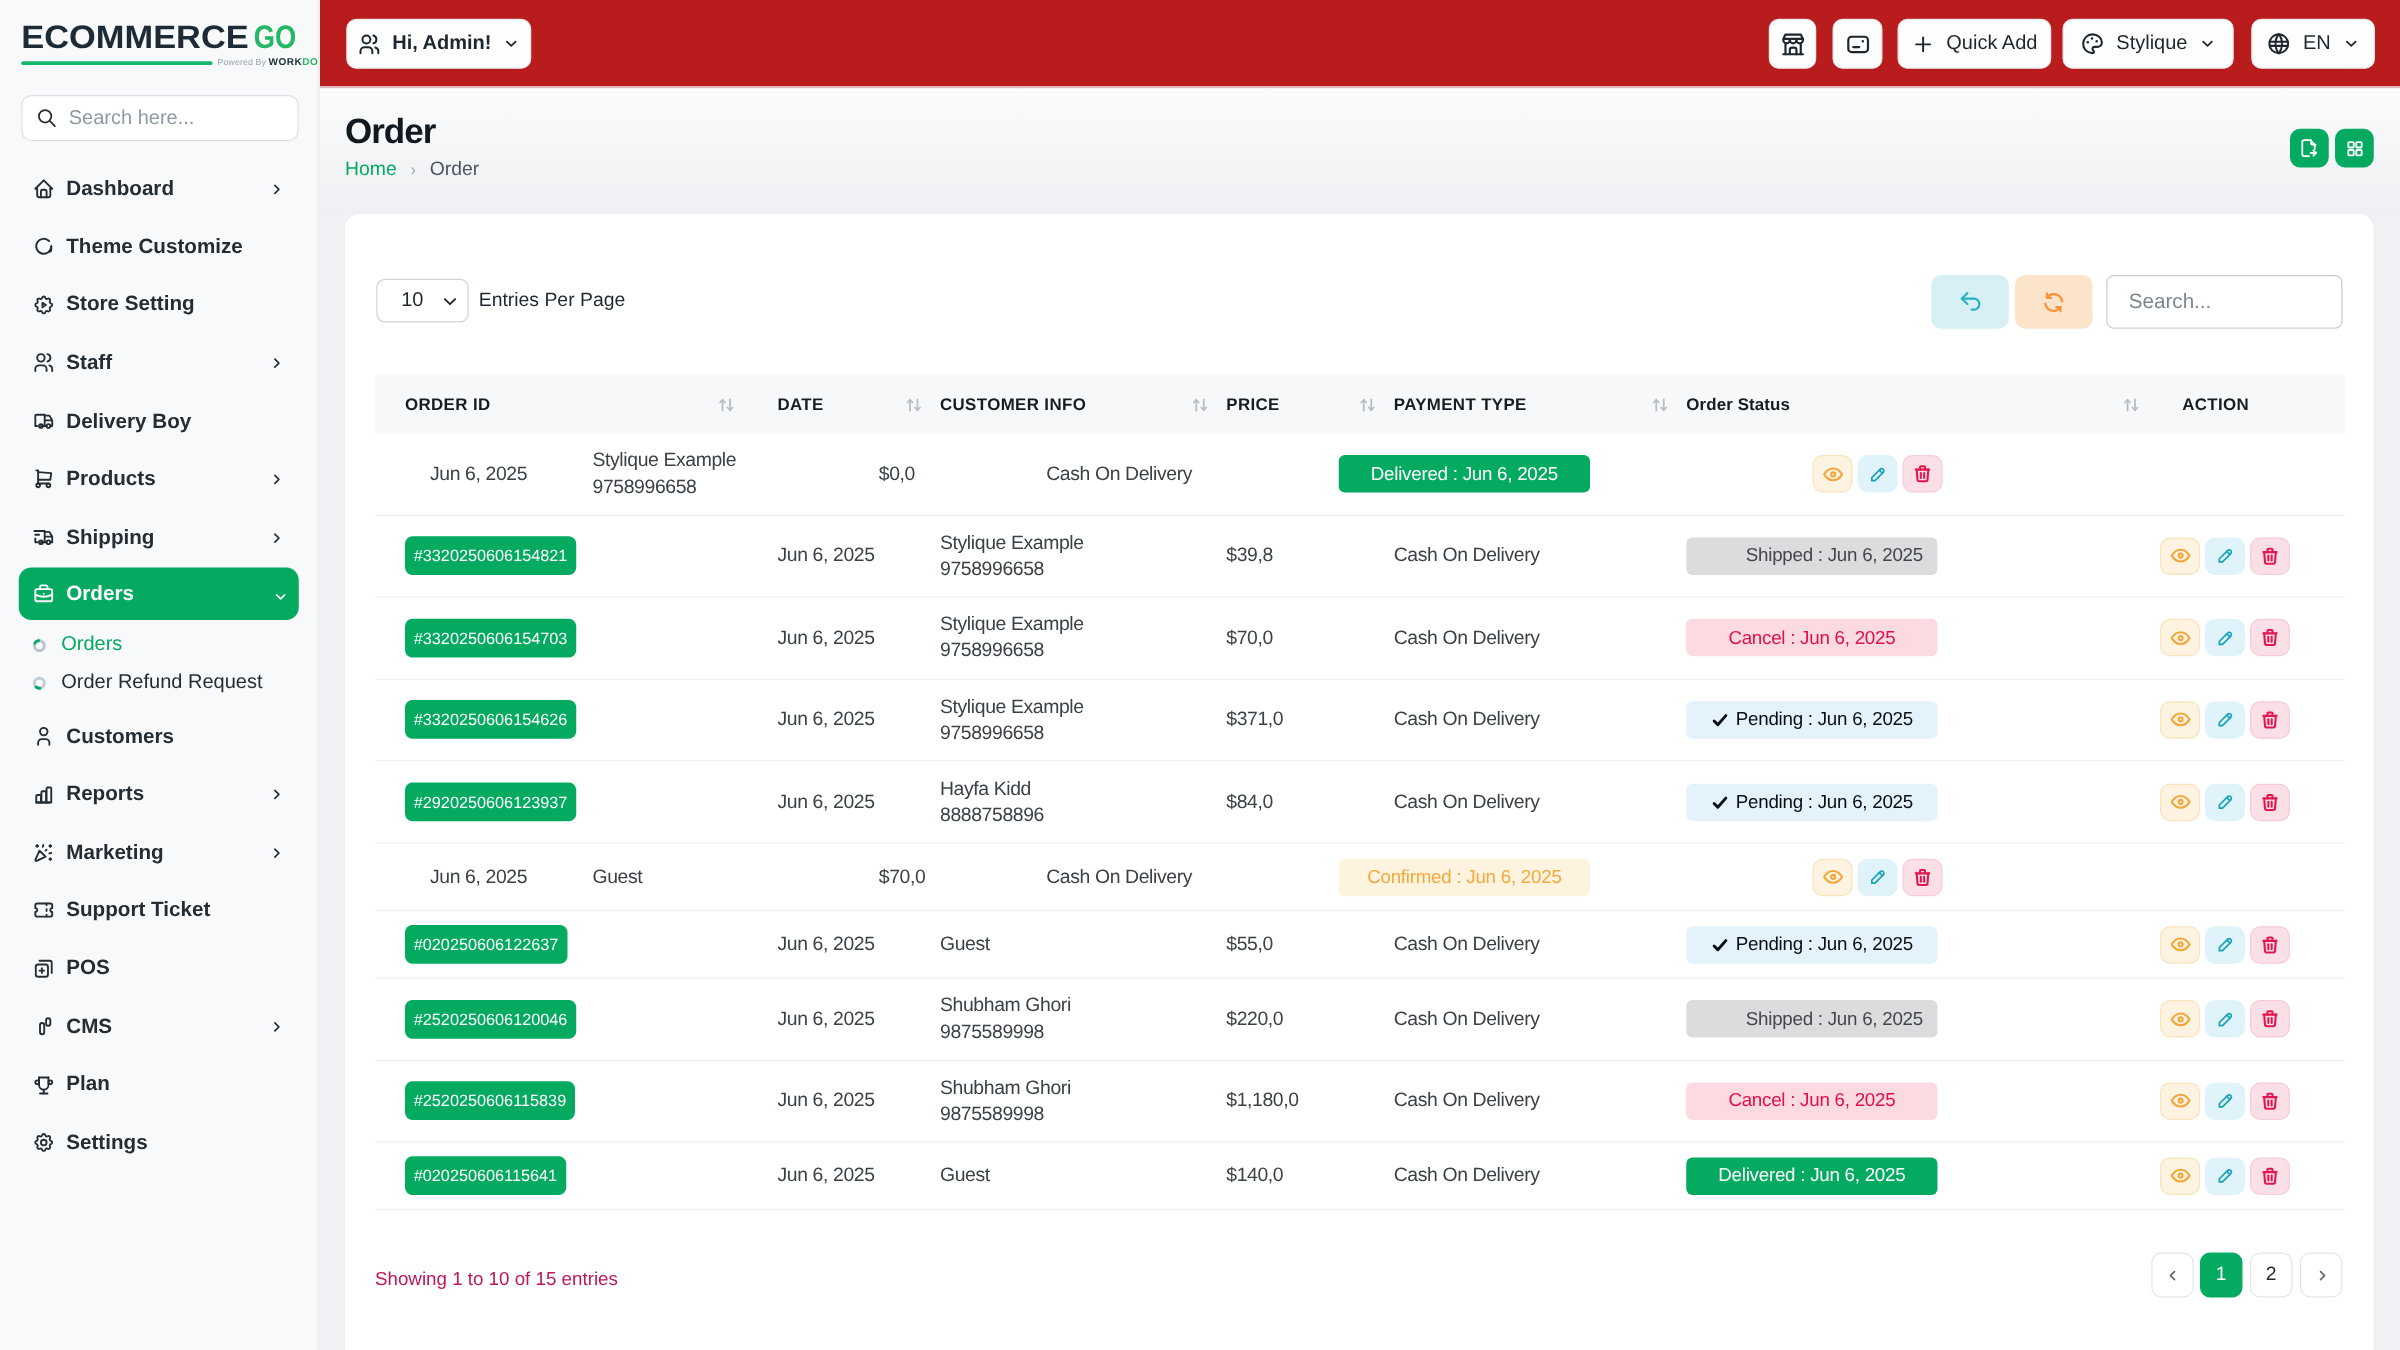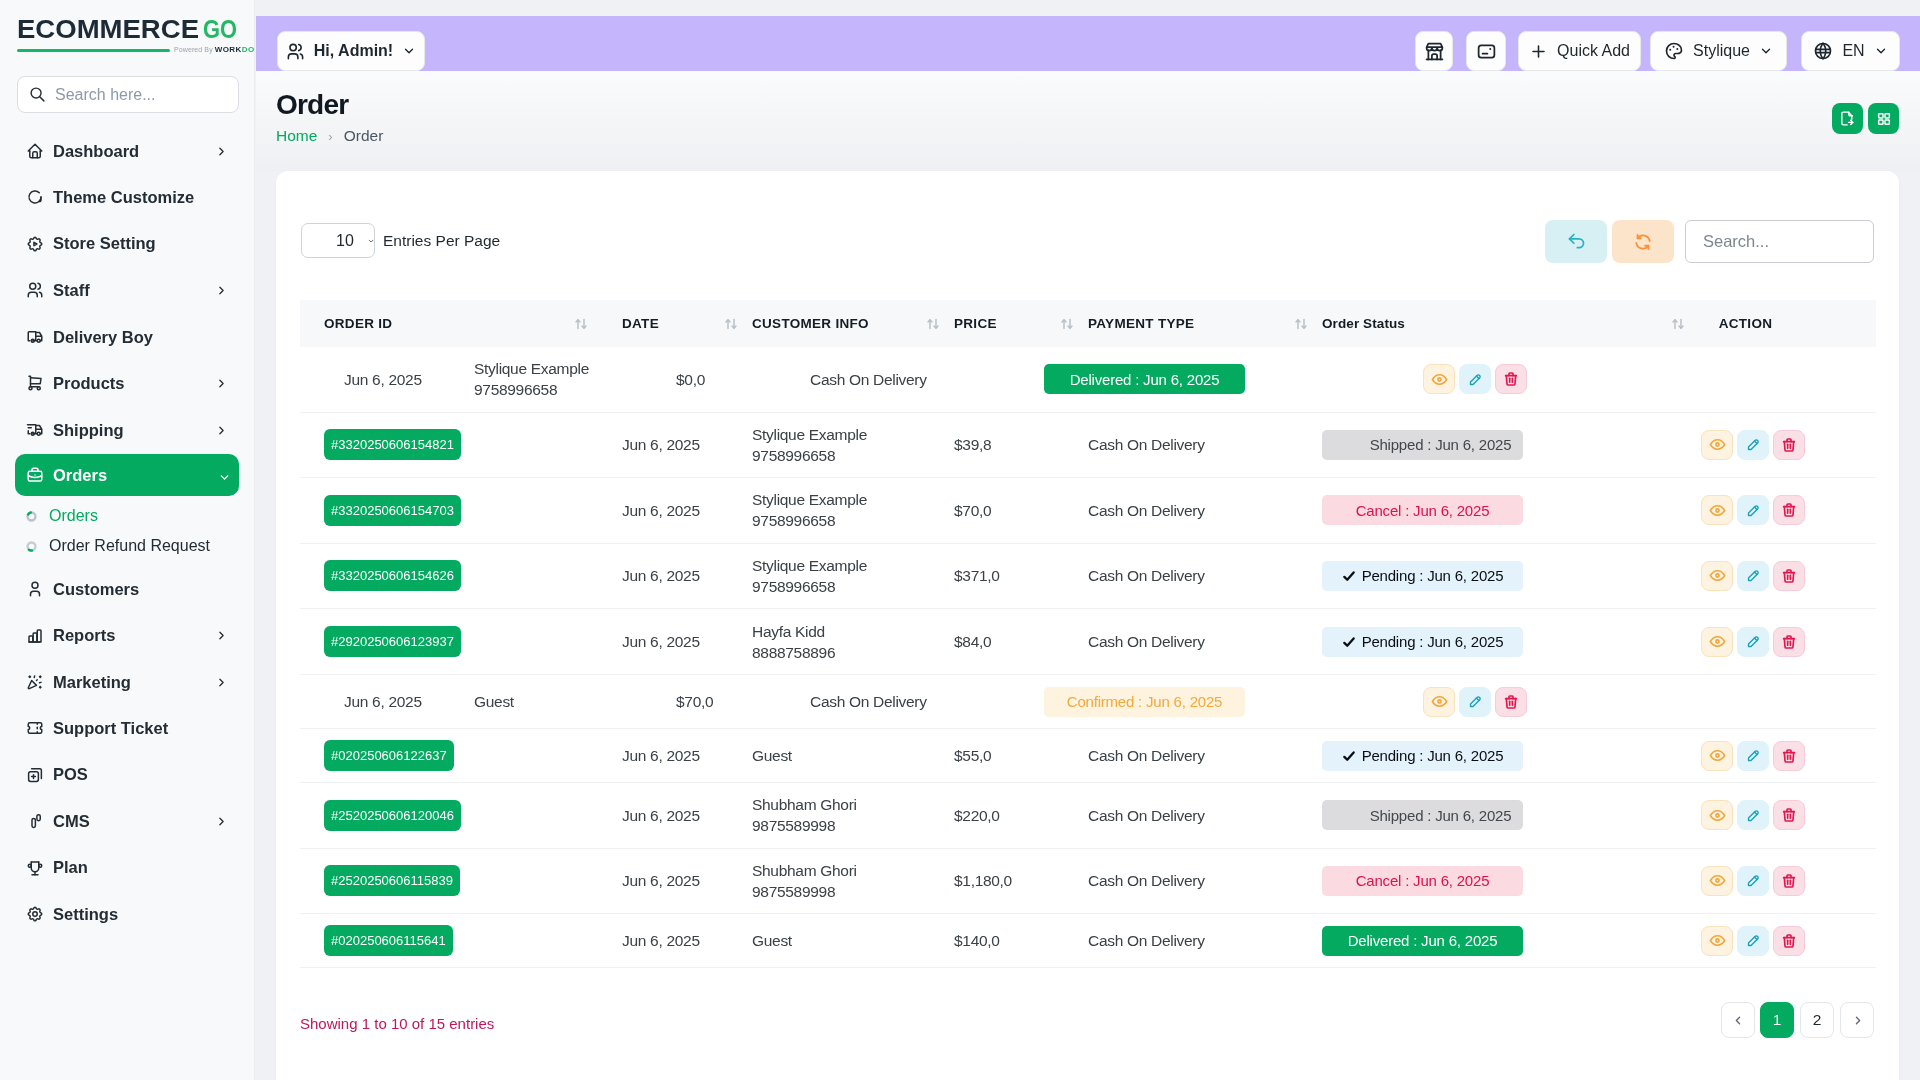--- a/index.html
+++ b/index.html
@@ -22,48 +22,48 @@
 .mi .arr { position:absolute; left:215px; display:flex; }
 .mi-active { position:absolute; left:15px; top:454px; width:224px; height:42px; background:#03aa60; border-radius:10px; }
 .mi-active .ic { position:absolute; left:11px; top:12px; display:flex; }
 .mi-active .lbl { position:absolute; left:38px; top:12px; font-size:16.5px; font-weight:bold; color:#fff; }
 .mi-active .arr { position:absolute; left:203px; top:17px; display:flex; }
 .smi { position:absolute; display:flex; align-items:center; }
 .smi .ring { margin-right:12px; display:flex; }
 .smi .t { font-size:16px; color:#242d34; }
 
 
-#topbar { position:absolute; left:256px; top:16px; width:1664px; height:70px; background:#c4b5fd; border-bottom:1px solid #ecedef; }
+#topbar { position:absolute; left:256px; top:0; width:1664px; height:70px; background:#b91c1c; border-bottom:1px solid #ecedef; }
 .tbtn { position:absolute; background:#fdfdfe; border:1px solid #e6e8ea; border-radius:8px; display:flex; align-items:center; justify-content:center; color:#1e272e; font-size:16px; gap:9px; }
 
 
 #phead { position:absolute; left:256px; top:71px; width:1664px; height:100px; background:linear-gradient(#fafbfc,#eef0f3); }
 #ptitle { position:absolute; left:20px; top:18px; font-size:28px; font-weight:bold; color:#101820; letter-spacing:-0.8px; }
 #crumb { position:absolute; left:20px; top:56px; font-size:15.5px; color:#4b5563; }
 #crumb a { color:#03aa60; text-decoration:none; }
 #crumb .sep { color:#9aa2ab; margin:0 11px; font-size:13px; }
 .gbtn { position:absolute; width:31px; height:31px; background:#03aa60; border-radius:8px; display:flex; align-items:center; justify-content:center; }
 
 
 #card { position:absolute; left:276px; top:171px; width:1623px; height:940px; background:#fff; border-radius:12px; box-shadow:0 1px 3px rgba(20,30,40,.04); }
-#selbox { position:absolute; left:25px; top:52px; width:74px; height:35px; border:1px solid #cfd4d9; border-radius:7px; background:#fff; display:flex; align-items:center; padding-left:34px; font-size:16px; color:#1e272e; }
+#selbox { position:absolute; left:25px; top:52px; width:74px; height:35px; border:1px solid #cfd4d9; border-radius:7px; background:#fff; display:flex; align-items:center; padding-left:19px; font-size:16px; color:#1e272e; }
 #selbox svg { margin-left:14px; }
 #epp { position:absolute; left:107px; top:52px; height:35px; display:flex; align-items:center; font-size:15.5px; color:#1f2830; }
 .cbtn { position:absolute; top:49px; width:62px; height:43px; border-radius:8px; display:flex; align-items:center; justify-content:center; }
 #undo { left:1269px; background:#d7f0f3; }
 #refresh { left:1336px; background:#fbe4ca; }
 #tsearch { position:absolute; left:1409px; top:49px; width:189px; height:43px; background:#fff; border:1px solid #c9cdd2; border-radius:6px; display:flex; align-items:center; padding-left:17px; font-size:16.5px; color:#7d868f; }
 
 
 #tbl { position:absolute; left:24px; top:129px; width:1576px; }
 .trow { display:flex; align-items:center; border-bottom:1px solid #eef0f2; }
 .thead { background:#f7f8f9; height:47px; border-bottom:none; }
 .thead .c { font-size:13.5px; font-weight:bold; color:#141c24; letter-spacing:.3px; position:relative; }
 .c { padding-left:24px; }
-.c1 { width:278px; } .c2 { width:130px;margin-left:20px; } .c3 { width:202px; } .c4 { width:134px; }
+.c1 { width:278px; } .c2 { width:130px;margin-left:20px; } .c3 { width:229px; } .c4 { width:134px; }
 .c5 { width:234px; } .c6 { width:377px; } .c7 { width:141px; }
 .sort { position:absolute; right:-10px; top:50%; transform:translateY(-50%); display:flex; }
 .idb { display:inline-block; background:#03aa60; color:#fff; font-size:13px; border-radius:6px; padding:8px 7px; letter-spacing:0; }
 .cell { font-size:15.5px; color:#3a4147; line-height:21px; letter-spacing:-0.3px; }
 .sbadge { width:201px; height:30px; border-radius:5px; display:flex; align-items:center; justify-content:center; font-size:15px; gap:6px; letter-spacing:-0.2px; }
 .st-del { background:#03aa60; color:#fff; }
 .st-shp { background:#dcdcde; color:#41474d;padding-left:36px; }
 .st-cnl { background:#fbdae1; color:#e11048; }
 .st-pnd { background:#e4f2fc; color:#0a0e12; }
 .st-cnf { background:#fdf3de; color:#f4a93c; }

